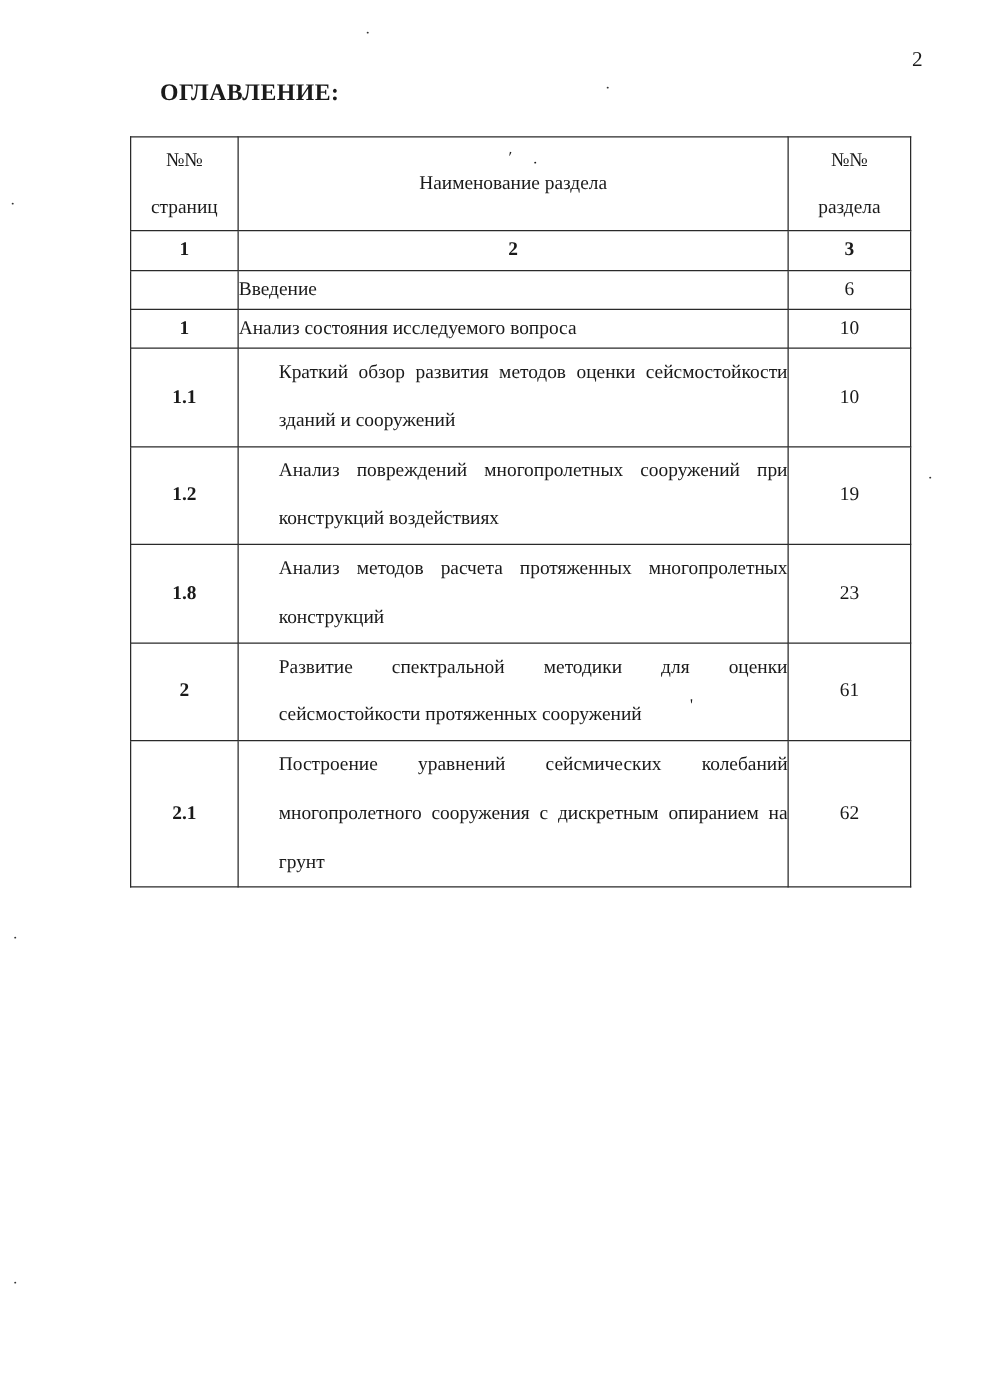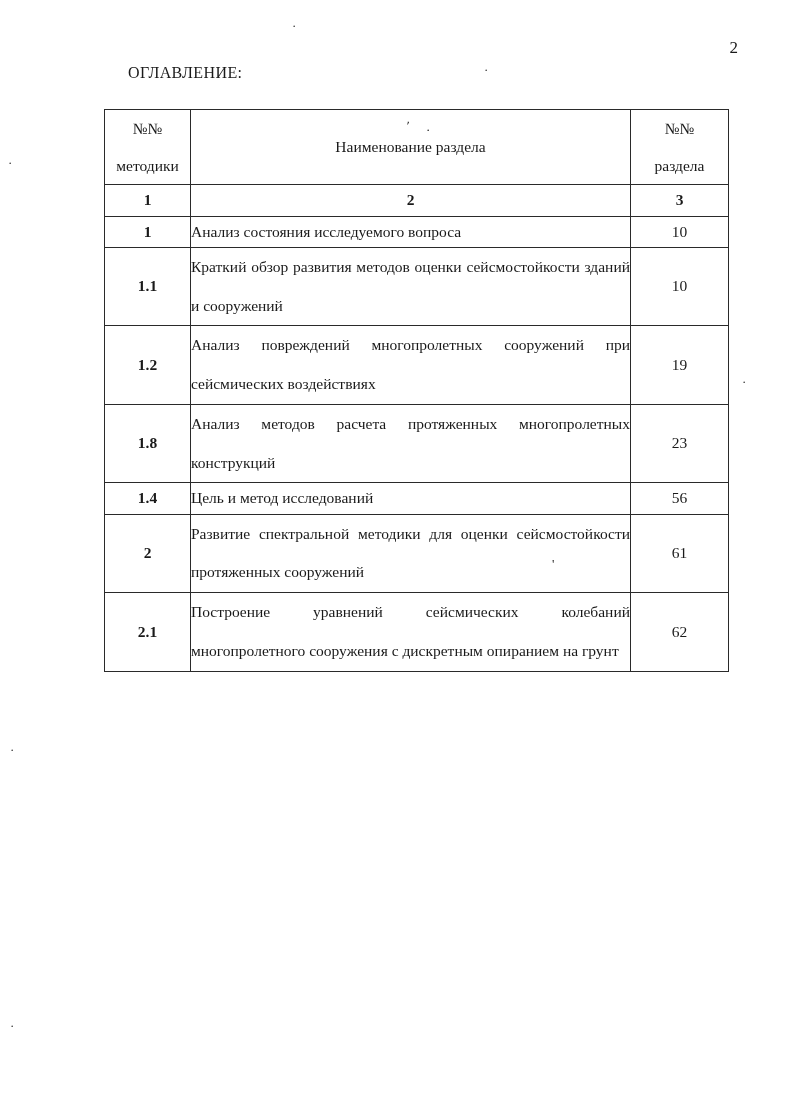--- a/index.html
+++ b/index.html
@@ -23,22 +23,22 @@
     position: absolute;
     top: 38px;
     right: 56px;
     font-size: 17px;
     font-family: "Liberation Serif", serif;
   }
   .doc-title {
     position: absolute;
     top: 64px;
     left: 128px;
-    font-size: 16px;
-    font-weight: normal;
+    font-size: 19px;
+    font-weight: bold;
     letter-spacing: 0.4px;
   }
   table.toc {
     position: absolute;
     top: 109px;
     left: 104px;
     width: 584px;
     border-collapse: collapse;
     table-layout: fixed;
   }
@@ -76,20 +76,21 @@
     padding: 4px 0 5px 0;
     line-height: 1.4;
     border-bottom-width: 2px;
   }
   .bold {
     font-weight: bold;
   }
   .two-line .cell-name,
   .three-line .cell-name {
     line-height: 2.5;
+    padding-left: 32px;
   }
   .hdr-stack {
     display: block;
     line-height: 2.4;
   }
   .spec-dots span {
     position: absolute;
     color: #333;
     font-size: 13px;
   }
@@ -140,66 +141,66 @@
   <table class="toc">
     <colgroup>
       <col class="c-num">
       <col class="c-name">
       <col class="c-page">
     </colgroup>
     <tbody>
       <tr class="hdr">
         <td>
           <span class="hdr-stack">№№</span>
-          <span class="hdr-stack">методики</span>
+          <span class="hdr-stack">страниц</span>
         </td>
         <td class="hdr-name">Наименование раздела</td>
         <td>
           <span class="hdr-stack">№№</span>
           <span class="hdr-stack">раздела</span>
         </td>
       </tr>
 
       <tr class="numrow">
         <td>1</td>
         <td>2</td>
         <td>3</td>
       </tr>
 
 
+      <tr>
+        <td class="cell-num bold"></td>
+        <td class="cell-name">Введение</td>
+        <td class="cell-page">6</td>
+      </tr>
 
       <tr>
         <td class="cell-num bold">1</td>
         <td class="cell-name">Анализ состояния исследуемого вопроса</td>
         <td class="cell-page">10</td>
       </tr>
 
       <tr class="two-line">
         <td class="cell-num bold">1.1</td>
         <td class="cell-name">Краткий обзор развития методов оценки сейсмостойкости зданий и сооружений</td>
         <td class="cell-page">10</td>
       </tr>
 
       <tr class="two-line">
         <td class="cell-num bold">1.2</td>
-        <td class="cell-name">Анализ повреждений многопролетных сооружений при сейсмических воздействиях</td>
+        <td class="cell-name">Анализ повреждений многопролетных сооружений при конструкций воздействиях</td>
         <td class="cell-page">19</td>
       </tr>
 
       <tr class="two-line">
         <td class="cell-num bold">1.8</td>
         <td class="cell-name">Анализ методов расчета протяженных многопролетных конструкций</td>
         <td class="cell-page">23</td>
       </tr>
 
-      <tr>
-        <td class="cell-num bold">1.4</td>
-        <td class="cell-name">Цель и метод исследований</td>
-        <td class="cell-page">56</td>
-      </tr>
 
       <tr class="two-line">
         <td class="cell-num bold">2</td>
         <td class="cell-name">Развитие спектральной методики для оценки сейсмостойкости протяженных сооружений</td>
         <td class="cell-page">61</td>
       </tr>
 
       <tr class="three-line">
         <td class="cell-num bold">2.1</td>
         <td class="cell-name">Построение уравнений сейсмических колебаний многопролетного сооружения с дискретным опиранием на грунт</td>

